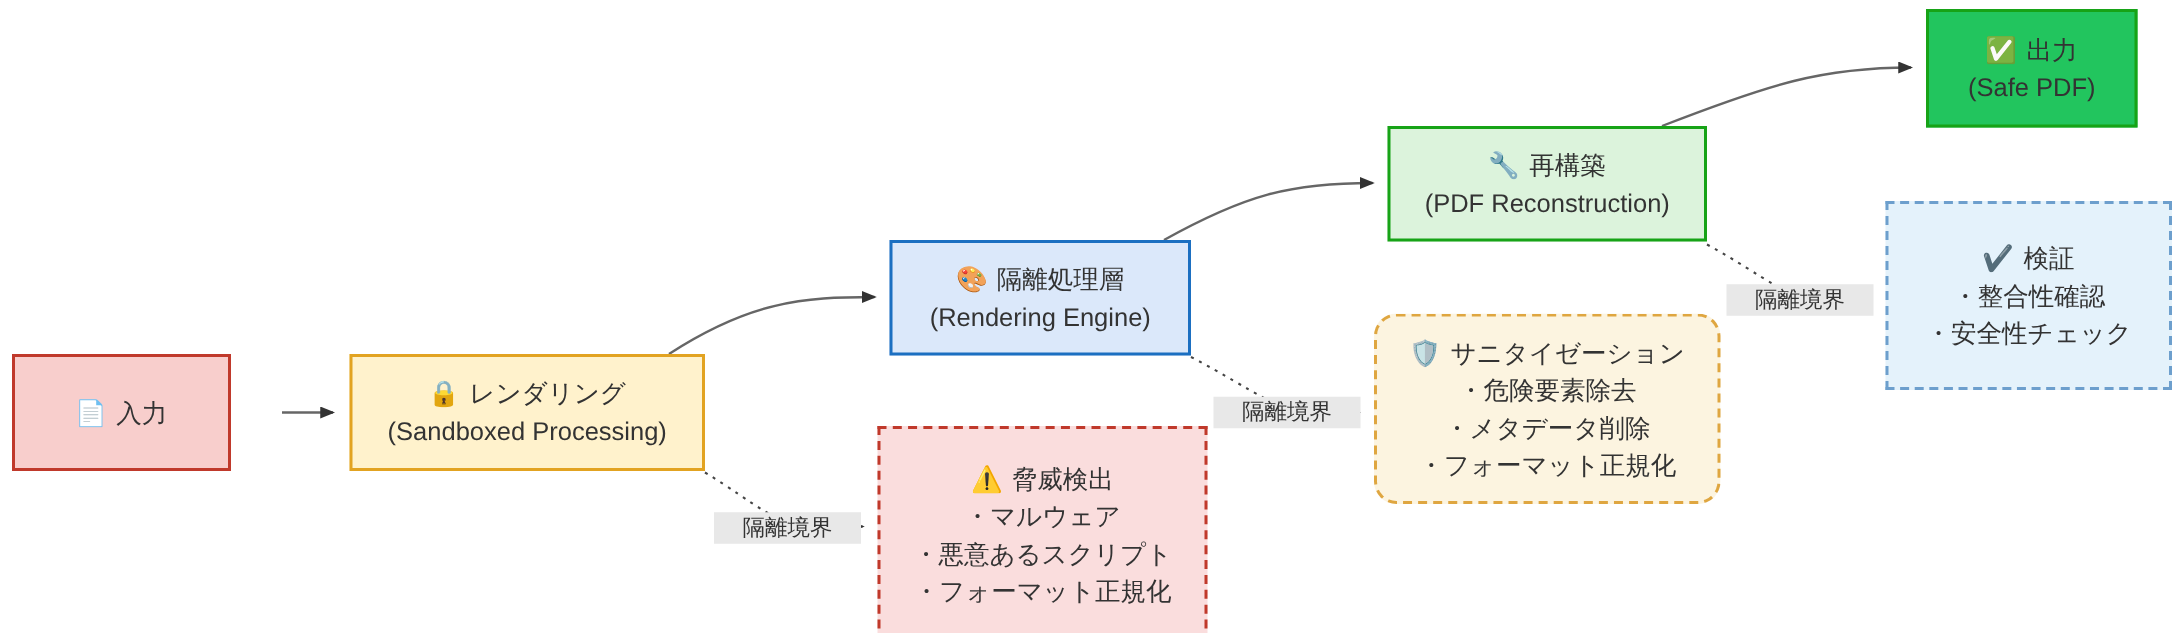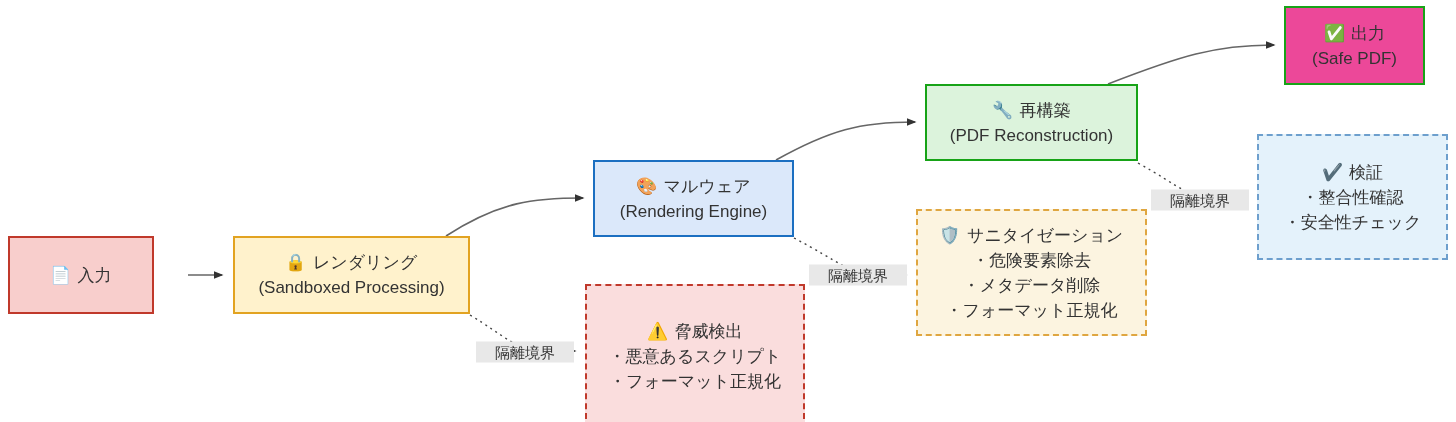--- a/index.html
+++ b/index.html
@@ -34,23 +34,23 @@
   }
   .node .title-line { white-space: nowrap; }
   .node .icon { margin-right: 6px; }
   .node.solid { border-style: solid; border-width: 2px; }
   .node.dashed { border-style: dashed; border-width: 2px; }
 
   .n-input       { left: 8px;    top: 236px; width: 146px; height: 78px;  background: #f8cecc; border-color: #c0392b; }
   .n-sandbox     { left: 233px;  top: 236px; width: 237px; height: 78px;  background: #fff2cc; border-color: #e2a321; }
   .n-render      { left: 593px;  top: 160px; width: 201px; height: 77px;  background: #dbe8fa; border-color: #1b6fc1; }
   .n-reconstruct { left: 925px;  top: 84px;  width: 213px; height: 77px;  background: #dcf3dc; border-color: #17a317; }
-  .n-output      { left: 1284px; top: 6px;   width: 141px; height: 79px;  background: #ec4899; border-color: #17a317; }
+  .n-output      { left: 1284px; top: 6px;   width: 141px; height: 79px;  background: #22c55e; border-color: #17a317; }
   .n-threat      { left: 585px;  top: 284px; width: 220px; height: 145px; background: #fadddd; border-color: #c0392b; }
-  .n-sanitize    { left: 916px;  top: 209px; width: 231px; height: 127px; background: #fcf4e0; border-color: #dfa640; }
+  .n-sanitize    { left: 916px;  top: 209px; width: 231px; height: 127px; background: #fcf4e0; border-color: #dfa640; border-radius: 15px; }
   .n-verify      { left: 1257px; top: 134px; width: 191px; height: 126px; background: #e4f2fb; border-color: #6d9fcd; }
 
   .edge-label {
     position: absolute;
     transform: translate(-50%, -50%);
     background: #e8e8e8;
     color: #333333;
     font-size: 15px;
     line-height: 21px;
     padding: 0 19px;
@@ -95,21 +95,21 @@
 
   <div class="node solid n-sandbox">
     <div class="title-line">
       <span class="icon">🔒</span><span>レンダリング</span>
     </div>
     <div>(Sandboxed Processing)</div>
   </div>
 
   <div class="node solid n-render">
     <div class="title-line">
-      <span class="icon">🎨</span><span>マルウェア</span>
+      <span class="icon">🎨</span><span>隔離処理層</span>
     </div>
     <div>(Rendering Engine)</div>
   </div>
 
   <div class="node solid n-reconstruct">
     <div class="title-line">
       <span class="icon">🔧</span><span>再構築</span>
     </div>
     <div>(PDF Reconstruction)</div>
   </div>
@@ -118,20 +118,21 @@
     <div class="title-line">
       <span class="icon">✅</span><span>出力</span>
     </div>
     <div>(Safe PDF)</div>
   </div>
 
   <div class="node dashed n-threat">
     <div class="title-line">
       <span class="icon">⚠️</span><span>脅威検出</span>
     </div>
+    <div>・マルウェア</div>
     <div>・悪意あるスクリプト</div>
     <div>・フォーマット正規化</div>
   </div>
 
   <div class="node dashed n-sanitize">
     <div class="title-line">
       <span class="icon">🛡️</span><span>サニタイゼーション</span>
     </div>
     <div>・危険要素除去</div>
     <div>・メタデータ削除</div>

